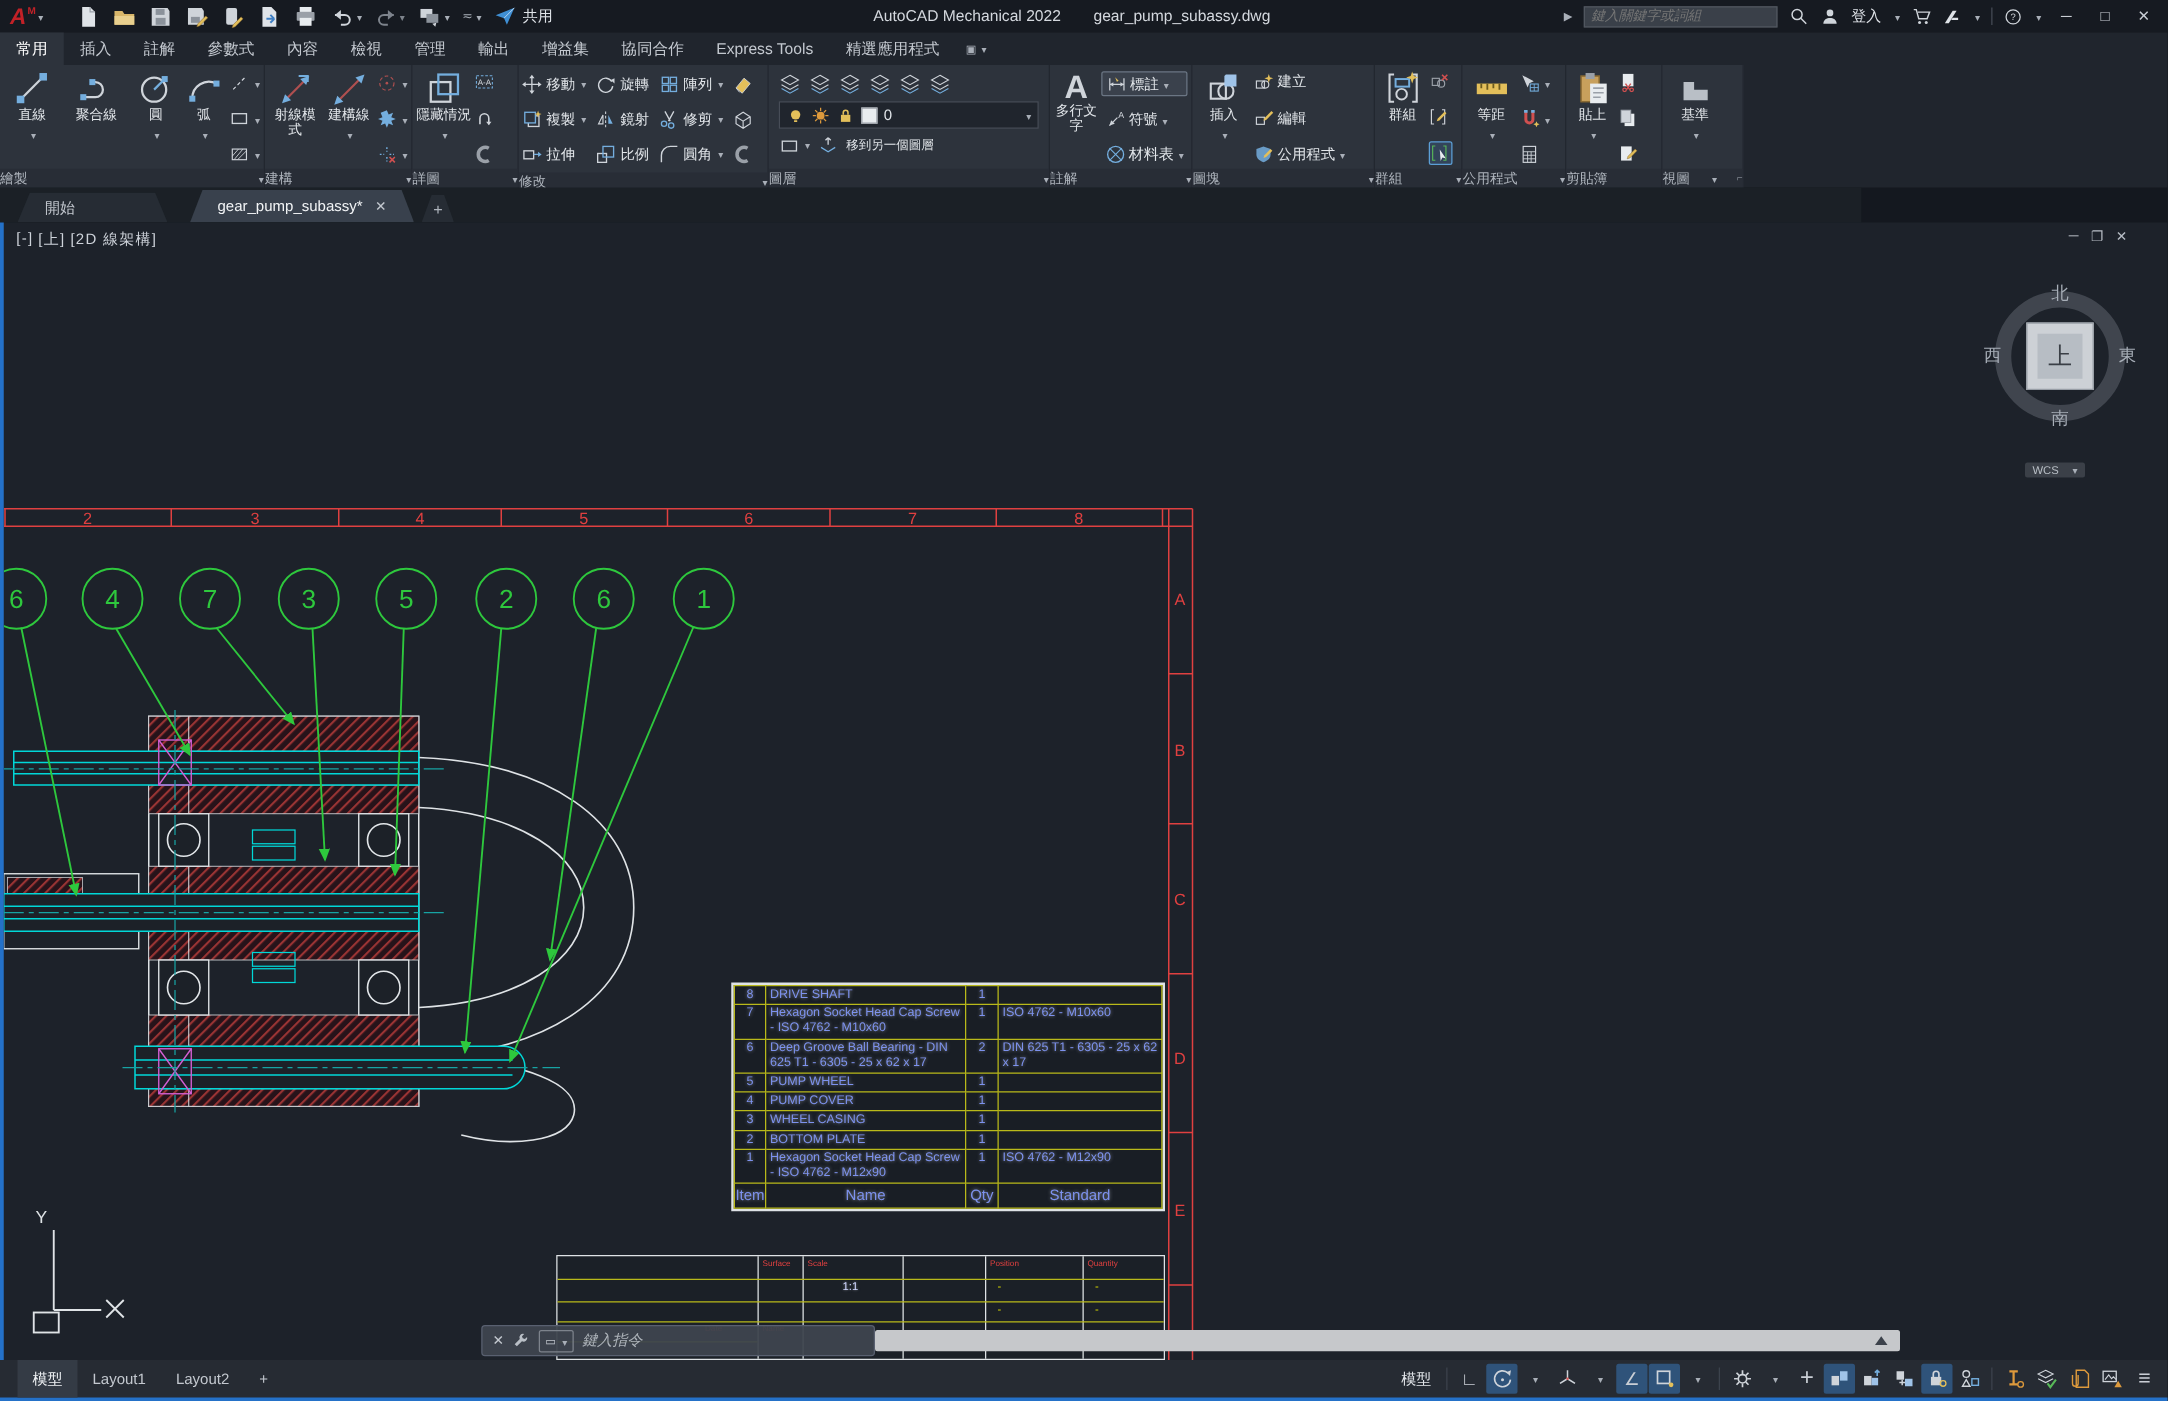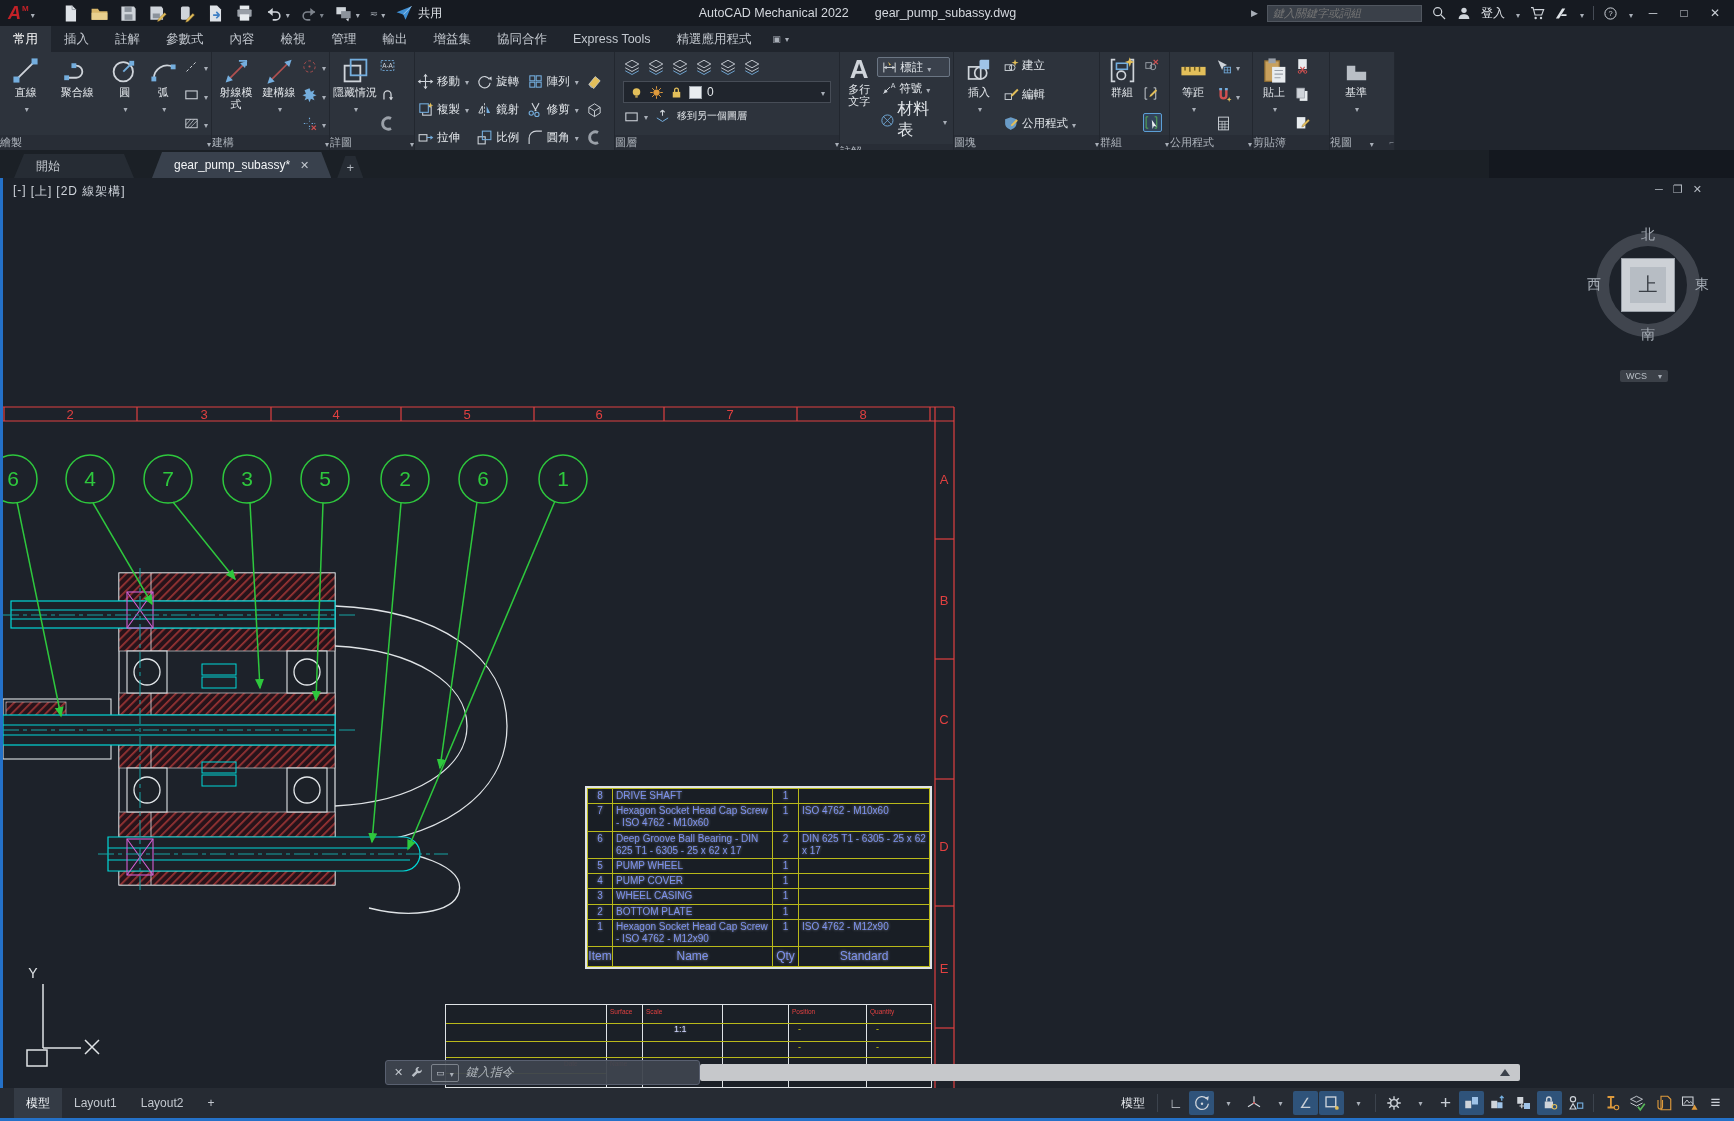--- a/index.html
+++ b/index.html
@@ -34,21 +34,21 @@
   .ribbon{position:absolute;left:0;top:52px;width:1734px;height:98px;background:#20252d;display:flex}
   .panel{height:98px;background:#2d333c;border-right:1px solid #22272f;display:flex;flex-direction:column}
   .pbody{flex:1;display:flex;padding:2px 3px 0 3px;gap:2px}
   .plabel{height:15px;background:#282d36;color:#aeb4bc;font-size:11px;display:flex;align-items:center;justify-content:space-between;gap:3px}
   .big{display:flex;flex-direction:column;align-items:center;padding-top:2px;border-radius:2px}
   .big svg{width:29px;height:29px}
   .big .t{font-size:11px;line-height:12px;text-align:center;color:#e2e6ea;margin-top:1px}
   .scol{display:flex;flex-direction:column;justify-content:space-between;padding:3px 0}
   .sic{display:flex;align-items:center;gap:2px}
   .sic svg{width:17px;height:17px}
-  .mgrid{display:grid;grid-template-columns:auto auto auto 26px;column-gap:7px;align-items:center;padding:16px 2px}
+  .mgrid{display:grid;grid-template-columns:auto auto auto 26px;column-gap:7px;align-items:center;padding:2px 2px}
   .mi{display:flex;align-items:center;gap:3px;font-size:11.5px;color:#e2e6ea;height:26px}
   .mi svg{width:17px;height:17px}
   .lrow1{display:flex;gap:6px;align-items:center;height:26px}
   .lrow1 svg{width:18px;height:18px}
   .lcombo{display:flex;align-items:center;gap:5px;height:22px;background:#20252d;border:1px solid #474d57;padding:0 5px;font-size:12px;color:#e2e6ea}
   .lcombo svg{width:15px;height:15px}
   .sw{width:13px;height:13px;background:#e8ecef;border:1px solid #9aa0a8}
   .lrow3{display:flex;align-items:center;gap:6px;height:24px;font-size:10px;color:#e2e6ea}
   .lrow3 svg{width:17px;height:17px}
   .hl{border:1px solid #6b7684;background:#3a414c;border-radius:2px}
@@ -917,21 +917,21 @@
             <svg>
               <use href="#i-leader"></use>
             </svg>
             <span style="font-size:11.5px;color:#e2e6ea">符號</span>
             <span class="cr"></span>
           </span>
         <span class="sic" style="padding:0 3px">
             <svg>
               <use href="#i-bom"></use>
             </svg>
-            <span style="font-size:16px;color:#e2e6ea">材料表</span>
+            <span style="font-size:12px;color:#e2e6ea">材料表</span>
             <span class="cr"></span>
           </span>
       </div>
     </div>
     <div class="plabel">
         <span>註解</span>
         <span class="cr"></span>
       </div>
   </div>
 

